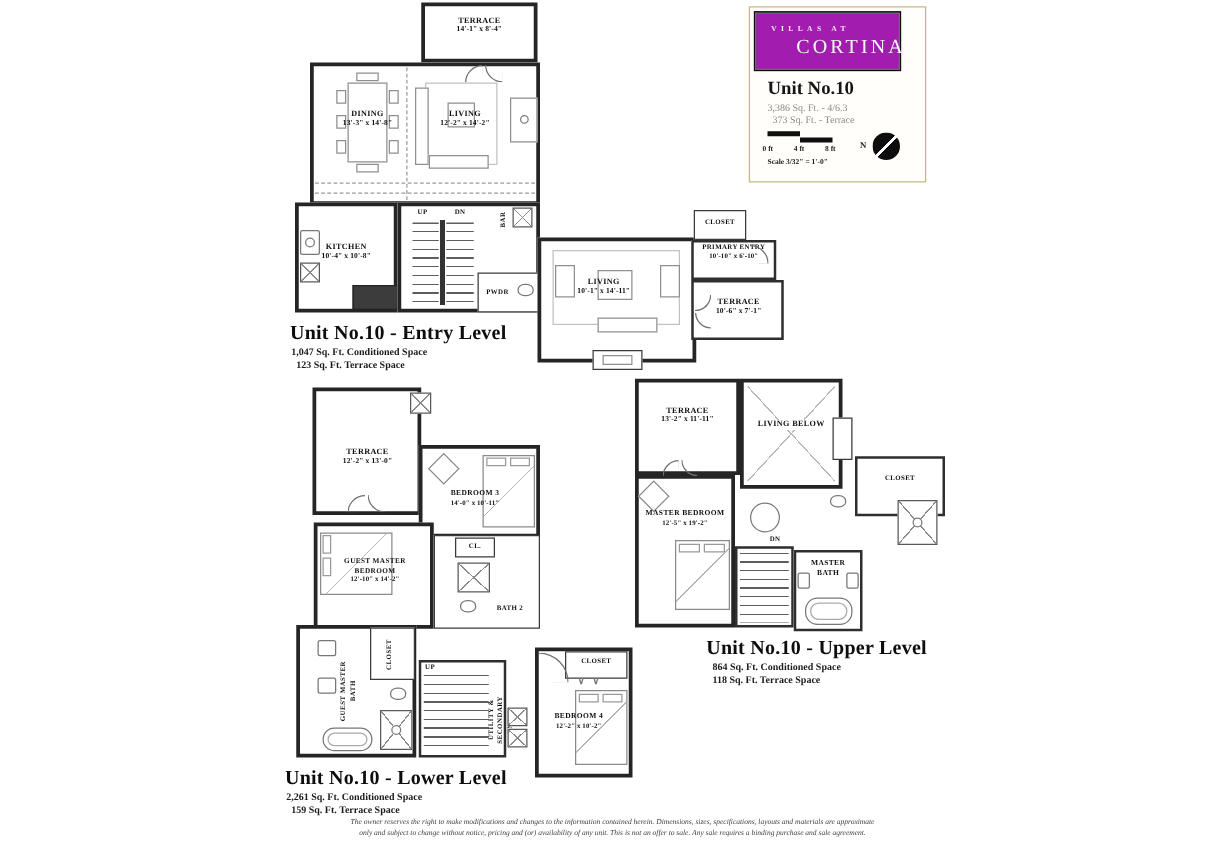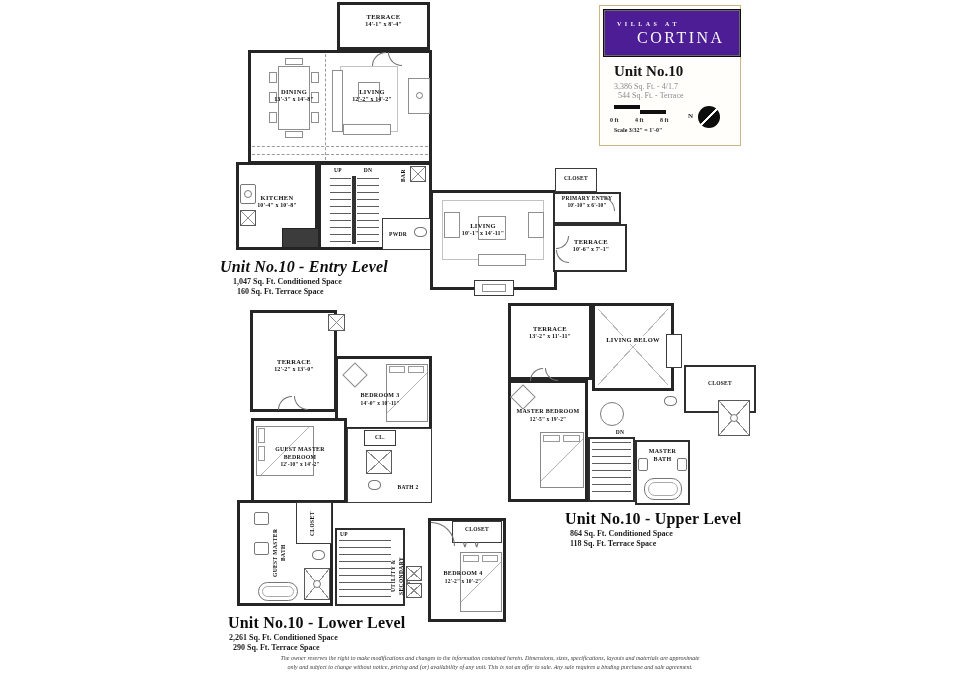--- a/index.html
+++ b/index.html
@@ -42,22 +42,22 @@
   .tag{position:absolute;font-weight:bold;font-size:5.5px;letter-spacing:.3px;color:#101010;text-align:center;}
   .vlbl{position:absolute;writing-mode:vertical-rl;transform:rotate(180deg);font-weight:bold;
         font-size:5.5px;letter-spacing:.4px;color:#101010;text-align:center;line-height:1.4;}
   .chev{position:absolute;font-size:8px;color:#777;letter-spacing:2px;font-weight:bold;}
   
   .ptitle{position:absolute;font-size:16px;font-weight:600;color:#0d0d0d;letter-spacing:.2px;}
   .psub{position:absolute;font-size:8px;font-weight:bold;color:#1c1c1c;line-height:10px;white-space:pre;}
   
   .tblock{position:absolute;left:599px;top:5px;width:142px;height:141px;border:1px solid #c9b783;
           background:#fffefb;box-sizing:border-box;}
-  .brandbox{position:absolute;left:3px;top:3px;width:118px;height:48px;background:#4c1d95;
-            box-shadow:inset 0 0 0 1px #0d0d0d, inset 0 0 0 2px #6b6b6b;padding-left:20px;}
+  .brandbox{position:absolute;left:3px;top:3px;width:118px;height:48px;background:#a21caf;
+            box-shadow:inset 0 0 0 1px #0d0d0d, inset 0 0 0 2px #6b6b6b;}
   .brand-top{position:absolute;left:14px;top:12px;color:#f2f2f2;font-size:6px;letter-spacing:3.5px;font-weight:bold;}
   .brand-name{position:absolute;left:34px;top:20px;color:#f7f7f7;font-size:16px;letter-spacing:2.5px;}
   .unit-name{position:absolute;left:14px;top:57px;font-size:15px;font-weight:bold;color:#151515;}
   .unit-stats{position:absolute;left:14px;top:76px;font-size:8px;color:#8a8a8a;line-height:9px;white-space:pre;}
   .sbar{position:absolute;background:#0f0f0f;}
   .stick{position:absolute;font-size:6px;font-weight:bold;color:#222;}
   .snote{position:absolute;font-size:6px;font-weight:bold;color:#222;}
   .north{position:absolute;width:22px;height:22px;border-radius:50%;background:
      linear-gradient(135deg,transparent calc(50% - 1px),#fff calc(50% - 1px) calc(50% + 1px),transparent calc(50% + 1px)),#0d0d0d;}
   .nlab{position:absolute;font-size:7px;font-weight:bold;color:#222;}
@@ -69,22 +69,22 @@
 <body>
 
 <div id="sheet">
 
   <div class="tblock">
     <div class="brandbox">
       <div class="brand-top">VILLAS AT</div>
       <div class="brand-name">CORTINA</div>
     </div>
     <div class="unit-name">Unit No.10</div>
-    <div class="unit-stats"><span>3,386 Sq. Ft. - 4/1.7</span>
-<span>  544 Sq. Ft. - Terrace</span></div>
+    <div class="unit-stats"><span>3,386 Sq. Ft. - 4/6.3</span>
+<span>  373 Sq. Ft. - Terrace</span></div>
     <div class="sbar" style="left:14px;top:99px;width:26px;height:4px;"></div>
     <div class="sbar" style="left:40px;top:104px;width:26px;height:4px;"></div>
     <div class="stick" style="left:10px;top:111px;">0 ft</div>
     <div class="stick" style="left:35px;top:111px;">4 ft</div>
     <div class="stick" style="left:60px;top:111px;">8 ft</div>
     <div class="nlab" style="left:88px;top:106px;">N</div>
     <div class="north" style="left:98px;top:100px;"></div>
     <div class="snote" style="left:14px;top:121px;">Scale 3/32" = 1'-0"</div>
   </div>
 
@@ -172,23 +172,23 @@
     </div>
     <div class="door" style="left:600px;top:196px;width:15px;height:15px;transform:rotate(180deg);"></div>
     <div class="wall2" style="left:553px;top:224px;width:74px;height:48px;"></div>
     <div class="lbl" style="left:558px;top:238px;width:66px;">
       <span class="nm">TERRACE</span>
       <span class="dm">10'-6" x 7'-1"</span>
     </div>
     <div class="door" style="left:556px;top:236px;width:13px;height:13px;transform:rotate(270deg);"></div>
     <div class="door" style="left:556px;top:250px;width:13px;height:13px;"></div>
 
-    <div class="ptitle" style="left:220px;top:258px;font-style:italic;">Unit No.10 - Entry Level</div>
+    <div class="ptitle" style="left:232px;top:258px;">Unit No.10 - Entry Level</div>
     <div class="psub" style="left:233px;top:277px;"><span>1,047 Sq. Ft. Conditioned Space</span>
-<span>  160 Sq. Ft. Terrace Space</span></div>
+<span>  123 Sq. Ft. Terrace Space</span></div>
   </div>
 
   <div>
     <div class="wall" style="left:250px;top:310px;width:87px;height:102px;"></div>
     <div class="xbox" style="left:328px;top:314px;width:17px;height:17px;"></div>
     <div class="lbl" style="left:254px;top:358px;width:80px;">
       <span class="nm">TERRACE</span>
       <span class="dm">12'-2" x 13'-0"</span>
     </div>
     <div class="door" style="left:278px;top:396px;width:14px;height:14px;transform:rotate(90deg);"></div>
@@ -248,21 +248,21 @@
     <div class="bed" style="left:460px;top:552px;width:42px;height:60px;"></div>
     <div class="pillow" style="left:463px;top:555px;width:16px;height:7px;"></div>
     <div class="pillow" style="left:482px;top:555px;width:16px;height:7px;"></div>
     <div class="lbl" style="left:432px;top:570px;width:62px;">
       <span class="nm" style="font-size:6px;">BEDROOM 4</span>
       <span class="dm" style="font-size:5.5px;">12'-2" x 10'-2"</span>
     </div>
 
     <div class="ptitle" style="left:228px;top:614px;">Unit No.10 - Lower Level</div>
     <div class="psub" style="left:229px;top:633px;"><span>2,261 Sq. Ft. Conditioned Space</span>
-<span>  290 Sq. Ft. Terrace Space</span></div>
+<span>  159 Sq. Ft. Terrace Space</span></div>
   </div>
 
   <div>
     <div class="wall" style="left:508px;top:303px;width:84px;height:77px;"></div>
     <div class="lbl" style="left:512px;top:325px;width:76px;">
       <span class="nm">TERRACE</span>
       <span class="dm">13'-2" x 11'-11"</span>
     </div>
 
     <div class="wall" style="left:592px;top:303px;width:82px;height:88px;"></div>

